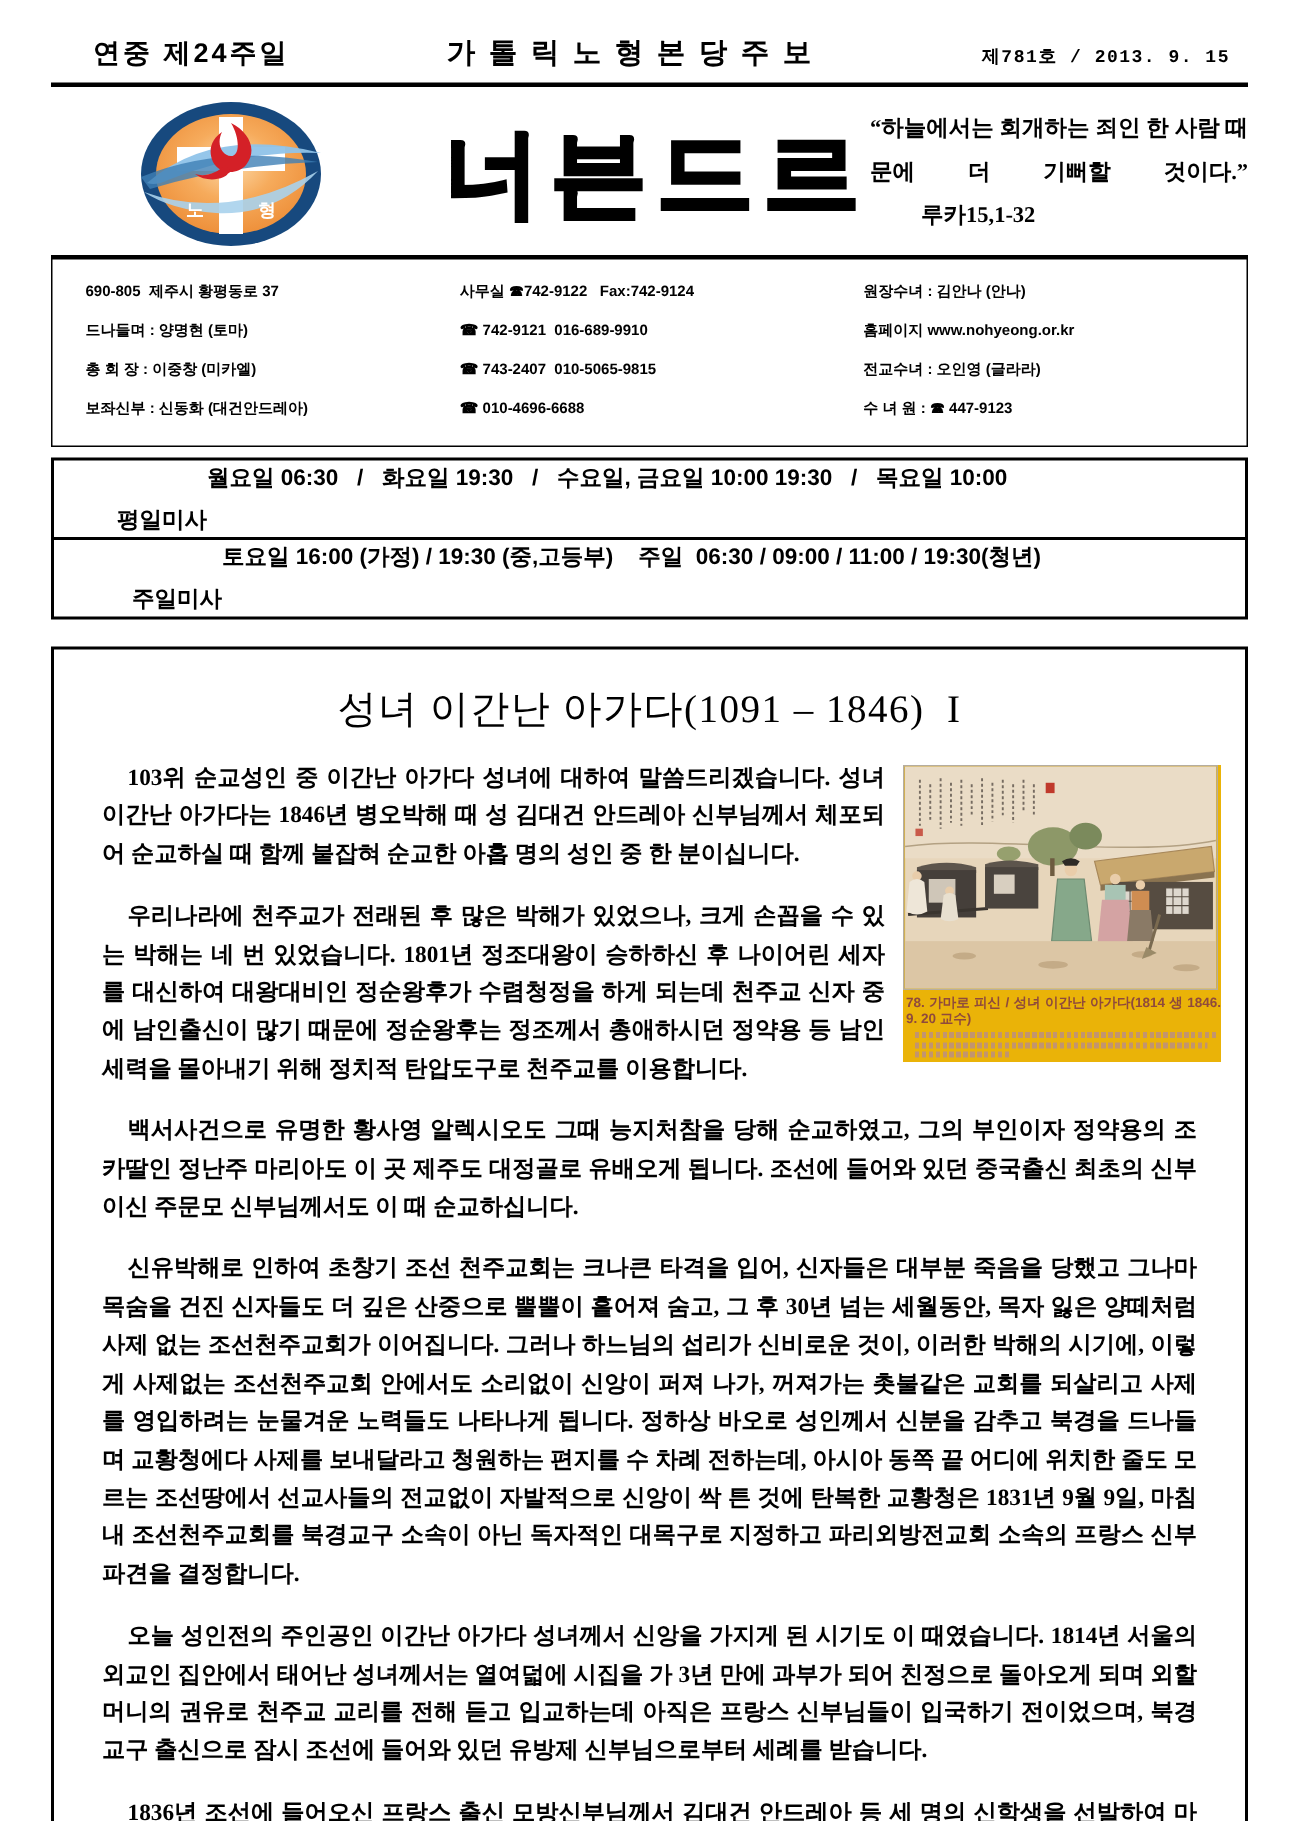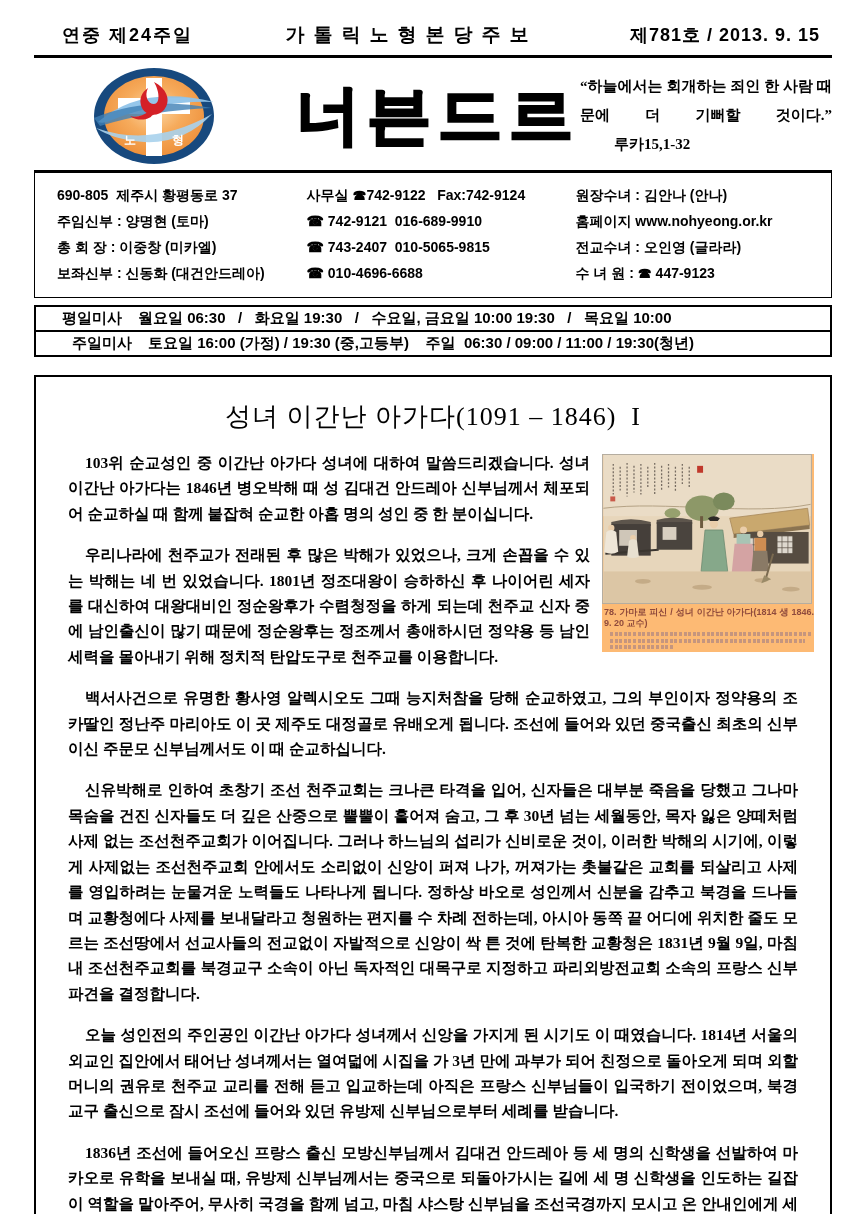--- a/index.html
+++ b/index.html
@@ -6,58 +6,58 @@
   html,body { margin:0; padding:0; background:#fff; }
   body { width:860px; height:1214px; overflow:hidden; color:#000;
          font-family:"Liberation Sans", sans-serif; }
   .page { padding:20px 28px 0 34px; }
 
   
   .header-bar { display:flex; align-items:baseline; justify-content:space-between;
                 padding:2px 12px 7px 28px; border-bottom:3px solid #000; }
   .hdr-left  { font-size:18px; font-weight:bold; letter-spacing:2px; }
   .hdr-center{ font-size:19px; font-weight:bold; letter-spacing:9px;text-align:right; }
-  .hdr-right { font-size:18px; font-weight:bold; letter-spacing:1px; }
+  .hdr-right { font-size:12px; font-weight:bold; letter-spacing:1px;font-family:Liberation Mono, monospace; }
 
   
   .masthead { display:flex; align-items:center; padding:9px 0 6px 0; height:112px; }
   .logo { margin-left:58px; flex:0 0 auto; }
   .mast-title { font-size:64px; font-weight:900; letter-spacing:7px; margin-left:80px;
                 font-family:"DejaVu Sans", sans-serif;
                 -webkit-text-stroke:2.5px #000; white-space:nowrap; }
   .quote { width:258px; margin-left:auto; font-family:"Liberation Serif", serif;
            font-weight:bold; font-size:15px; line-height:1.95; text-align:justify; }
   .quote-ref { display:inline-block; padding-left:34px; }
 
   
   .contact { border:1px solid #000; border-top:3px solid #000;
              display:grid; grid-template-columns:1fr 1.08fr 1fr; column-gap:6px;
-             padding:9px 12px 11px 22px; font-size:14px; font-weight:600;
+             padding:9px 12px 11px 22px; font-size:10px; font-weight:600;
              line-height:26px; }
   .contact .line { white-space:pre-wrap; }
 
   
   .sched { margin-top:7px; font-weight:bold; font-size:15px; }
   .sched-row { display:flex; border:2px solid #000; padding:2px 10px; background:#fff; }
   .sched-row + .sched-row { margin-top:-2px;padding-left:20px; }
-  .sched-label { width:92px; flex:0 0 auto; text-align:center; }
+  .sched-label { width:92px; flex:0 0 auto; text-align:right;margin-top:28px; }
   .sched-content { flex:1; white-space:pre-wrap; }
 
   
   .article { margin-top:18px; border:2px solid #000; padding:4px 16px 10px 16px;
              font-family:"Liberation Serif", serif; min-height:806px; }
   .article-title { text-align:center; font-size:26px; font-weight:500;
                    margin:18px 0 16px 0; white-space:pre-wrap; letter-spacing:1px; }
   .article-body { font-size:15.5px; line-height:1.64; text-align:justify; }
   .article-body p { margin:16px; text-indent:1.1em;font-weight:bold; }
   .article-body p.no-indent { text-indent:0; }
   .cont { float:right; text-indent:0; }
 
   
-  .figure { float:right; width:212px; margin:4px 0 4px 12px; background:#fdba74; }
+  .figure { float:right; width:212px; margin:4px 0 4px 12px; background:#eab308; }
   .painting { display:block; border:1px solid #b5ada0; }
   .fig-caption { font-size:9px; font-weight:bold; color:#8f4a3c; line-height:1.25;
                  margin:3px 0 2px 2px; font-family:"Liberation Sans", sans-serif; }
   .fig-subline { height:4px; margin:2.5px 0 2.5px 8px; opacity:.85;
       background:repeating-linear-gradient(90deg,#bb8f80 0 3px, transparent 3px 4.6px); }
   .fig-subline.l1 { width:95%; }
   .fig-subline.l2 { width:92%; }
   .fig-subline.l3 { width:30%; }
 
   
@@ -100,21 +100,21 @@
     <div class="mast-title">너븐드르</div>
     <div class="quote">
       <span>“하늘에서는 회개하는 죄인 한 사람 때문에 더 기뻐할 것이다.”</span>
       <span class="quote-ref">루카15,1-32</span>
     </div>
   </div>
 
   <div class="contact">
     <div>
       <div class="line">690-805  제주시 황평동로 37</div>
-      <div class="line">주임신부 : 양명현 (토마)</div>
+      <div class="line">드나들며 : 양명현 (토마)</div>
       <div class="line">총 회 장 : 이중창 (미카엘)</div>
       <div class="line">보좌신부 : 신동화 (대건안드레아)</div>
     </div>
     <div>
       <div class="line">사무실 ☎742-9122   Fax:742-9124</div>
       <div class="line">☎ 742-9121  016-689-9910</div>
       <div class="line">☎ 743-2407  010-5065-9815</div>
       <div class="line">☎ 010-4696-6688</div>
     </div>
     <div>

